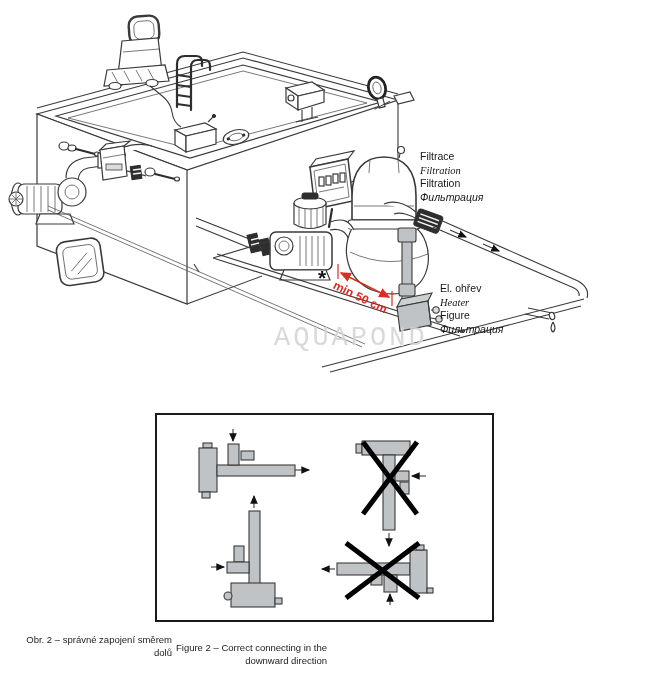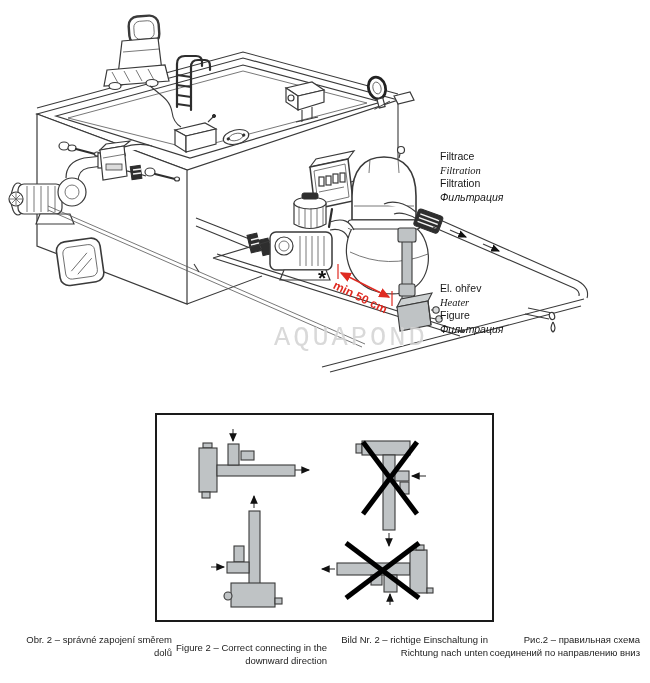--- a/index.html
+++ b/index.html
@@ -232,21 +232,21 @@
       <path d="M338,264 L338,279 M392,291 L392,306" stroke="#df2b22" stroke-width="1.2" fill="none"></path>
       <line x1="341" y1="273" x2="389" y2="297" stroke="#df2b22" stroke-width="1.4" marker-start="url(#ar)" marker-end="url(#ar)"></line>
     </g>
   </svg>
 
   <div id="watermark">AQUAPOND</div>
 
   <div id="dim-star">*</div>
   <div id="dim-text">min 50 cm</div>
 
-  <div class="lbl" style="left:440px;top:150px">
+  <div class="lbl" style="left:420px;top:150px">
     <div class="cs">Filtrace</div>
     <div class="en">Filtration</div>
     <div class="de">Filtration</div>
     <div class="ru">Фильтрация</div>
   </div>
   <div class="lbl" style="left:440px;top:282px">
     <div class="cs">El. ohřev</div>
     <div class="en">Heater</div>
     <div class="de">Figure</div>
     <div class="ru">Фильтрация</div>
@@ -304,16 +304,14 @@
       <defs>
         <marker id="ab2" markerWidth="9" markerHeight="7" refX="7" refY="3.5" orient="auto">
           <path d="M0,0 L8,3.5 L0,7 Z" fill="#111"></path>
         </marker>
       </defs>
     </svg>
   </div>
 
   <div class="cap" style="left:22px;width:150px">Obr. 2 – správné zapojení směrem dolů</div>
   <div class="cap it" style="left:175px;width:152px">Figure 2 – Correct connecting in the downward direction</div>
-  <div class="cap" style="left:333px;width:155px">Bild Nr. 2 – richtige Einschaltung in Richtung nach unten</div>
-  <div class="cap" style="left:488px;width:152px">Рис.2 – правильная схема соединений по направлению вниз</div>
 
 </div>
 
 </body></html>

